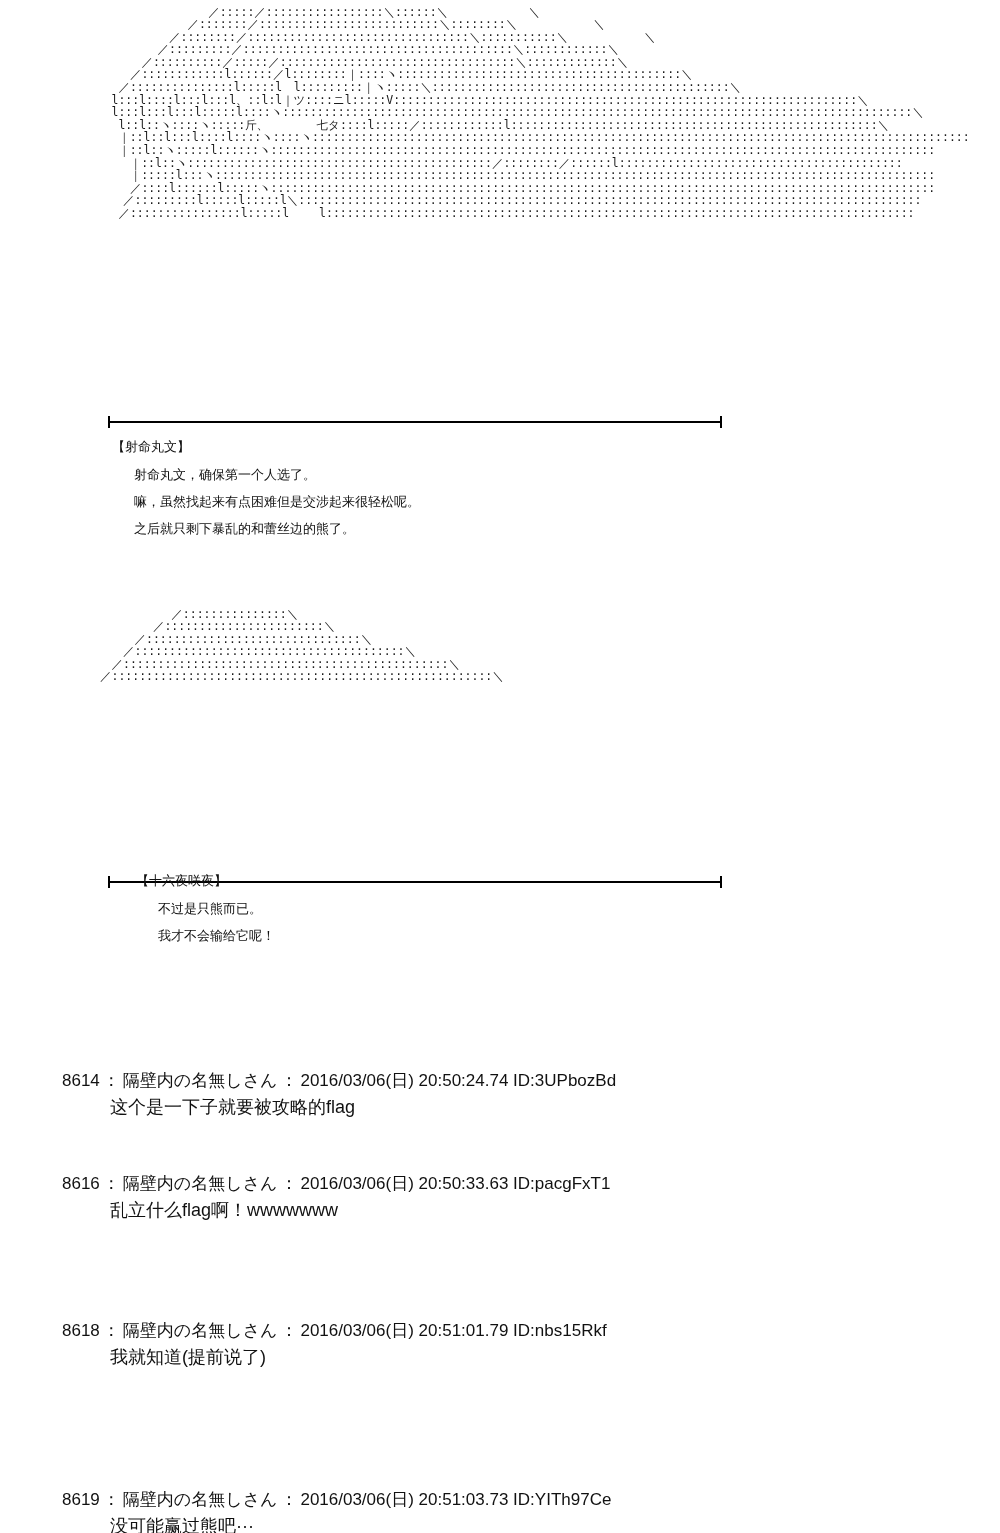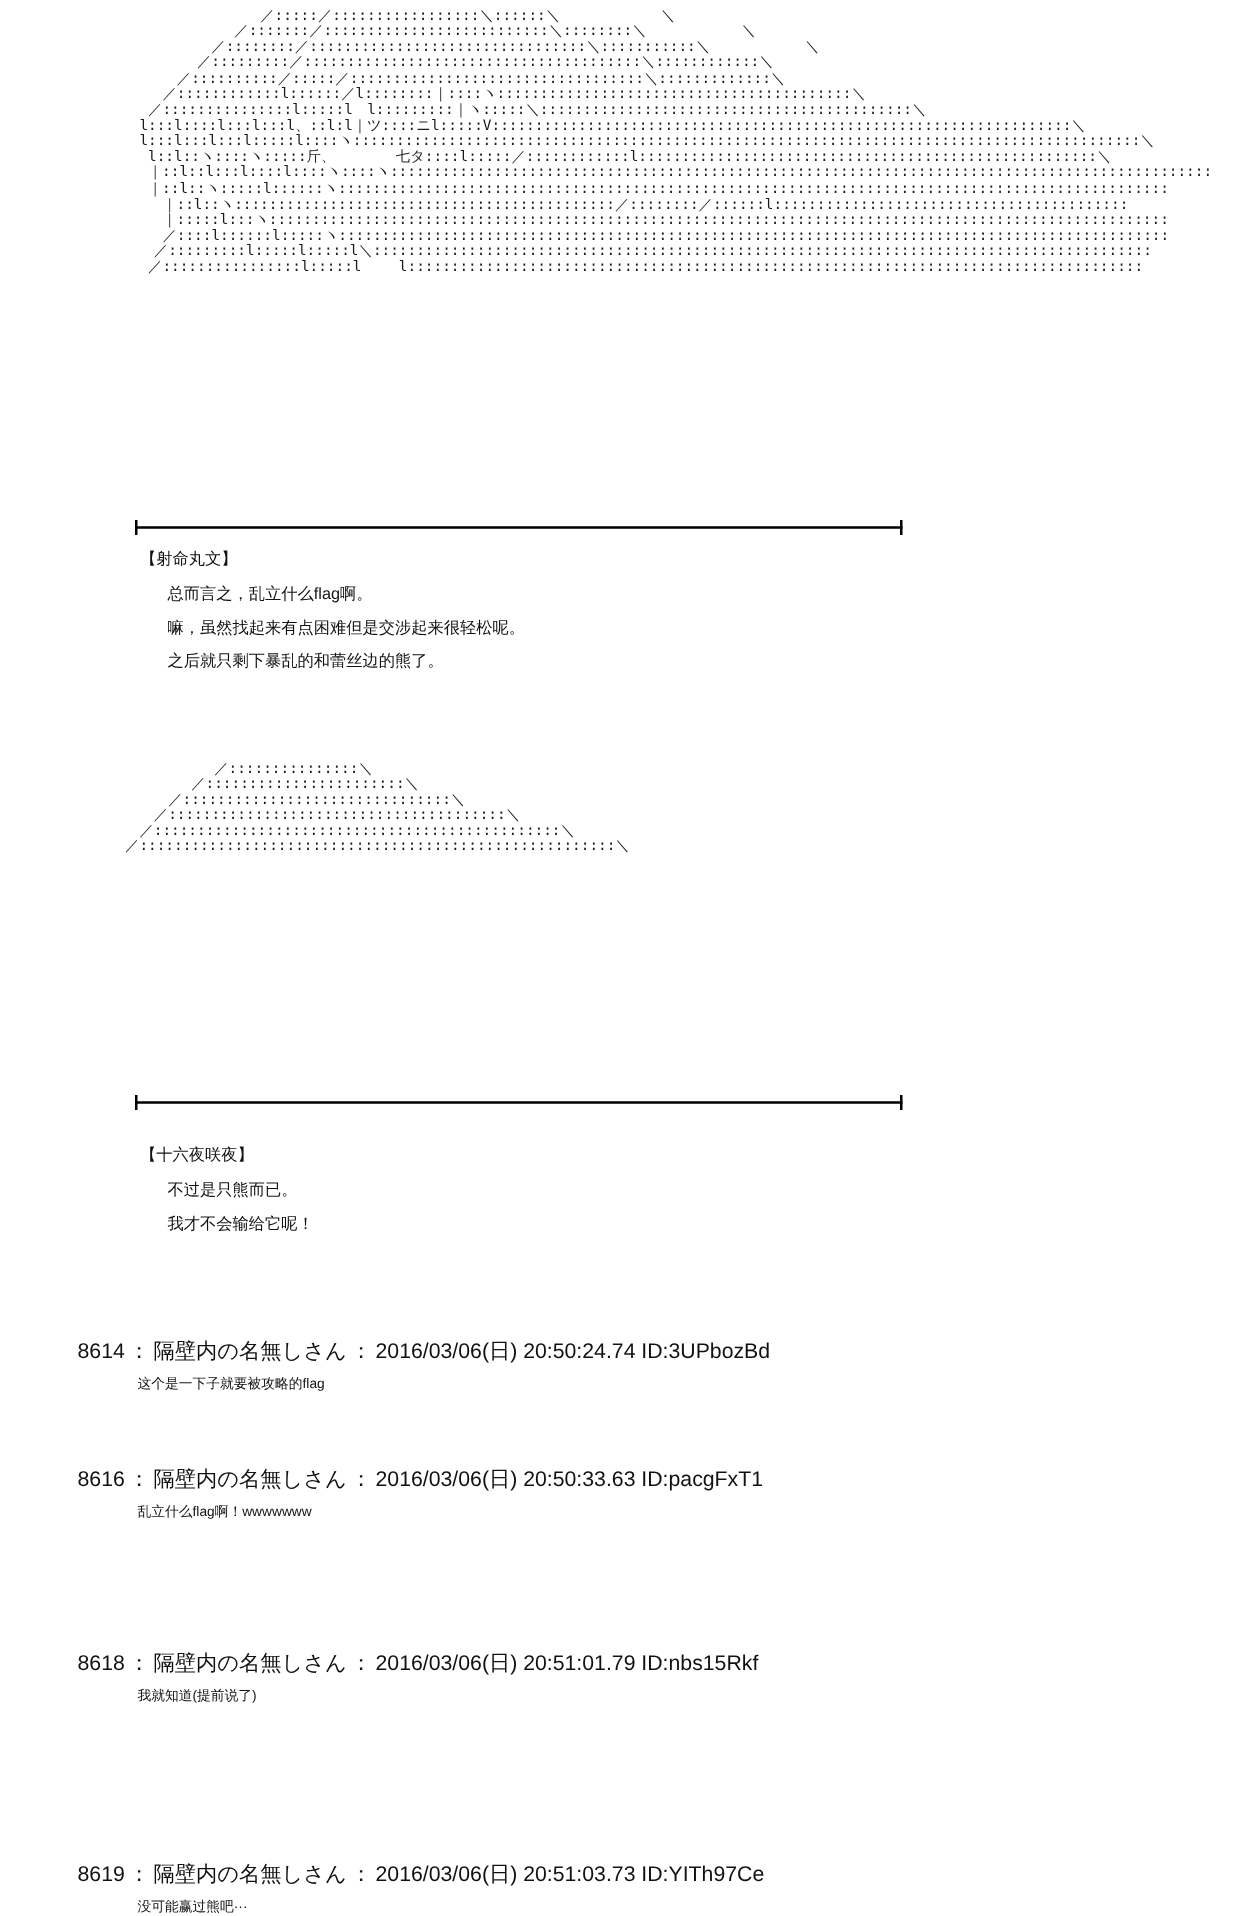--- a/index.html
+++ b/index.html
@@ -73,39 +73,39 @@
   }
   .dialogue .speaker {
     display: block;
     margin-bottom: 1px;
   }
   .dialogue .line {
     display: block;
     padding-left: 22px;
   }
   .dlg-1 { top: 433px; }
-  .dlg-2 { top: 910px; }
+  .dlg-2 { top: 867px; margin-left: 24px; }
 
   
   .post {
     position: absolute;
     left: 62px;
     width: 880px;
   }
   .post .meta {
     font-size: 17px;
     line-height: 22px;
     color: #111111;
     white-space: nowrap;
   }
   .post .meta .sep-colon {
     padding: 0 3px;
   }
   .post .body {
-    font-size: 11px;
+    font-size: 18px;
     line-height: 24px;
     color: #111111;
     padding-left: 48px;
     margin-top: 3px;
   }
   .p1 { top: 1070px; }
   .p2 { top: 1173px; }
   .p3 { top: 1320px; }
   .p4 { top: 1449px; margin-top: 40px; }
 </style>
@@ -128,21 +128,21 @@
 　 ｜::l::ヽ:::::l::::::ヽ::::::::::::::::::::::::::::::::::::::::::::::::::::::::::::::::::::::::::::::::::::::::::::::::
 　　 ｜::l::ヽ::::::::::::::::::::::::::::::::::::::::::::／::::::::／::::::l:::::::::::::::::::::::::::::::::::::::::
 　　 ｜:::::l:::ヽ::::::::::::::::::::::::::::::::::::::::::::::::::::::::::::::::::::::::::::::::::::::::::::::::::::::::
 　　 ／::::l::::::l:::::ヽ::::::::::::::::::::::::::::::::::::::::::::::::::::::::::::::::::::::::::::::::::::::::::::::::
 　　／:::::::::l:::::l:::::l＼::::::::::::::::::::::::::::::::::::::::::::::::::::::::::::::::::::::::::::::::::::::::::
 　 ／::::::::::::::::l:::::l　　 l:::::::::::::::::::::::::::::::::::::::::::::::::::::::::::::::::::::::::::::::::::::</pre>
   <div class="sep sep-1"></div>
 
   <div class="dialogue dlg-1">
     <span class="speaker">【射命丸文】</span>
-    <span class="line">总而言之，乱立什么flag啊。</span>
+    <span class="line">射命丸文，确保第一个人选了。</span>
     <span class="line">嘛，虽然找起来有点困难但是交涉起来很轻松呢。</span>
     <span class="line">之后就只剩下暴乱的和蕾丝边的熊了。</span>
   </div>
 
   <pre class="aa-block aa-2">　　　　 　 ／:::::::::::::::＼
 　　　　 ／:::::::::::::::::::::::＼
 　　　／:::::::::::::::::::::::::::::::＼
 　　／:::::::::::::::::::::::::::::::::::::::＼
 　／:::::::::::::::::::::::::::::::::::::::::::::::＼
 ／:::::::::::::::::::::::::::::::::::::::::::::::::::::::＼</pre>

